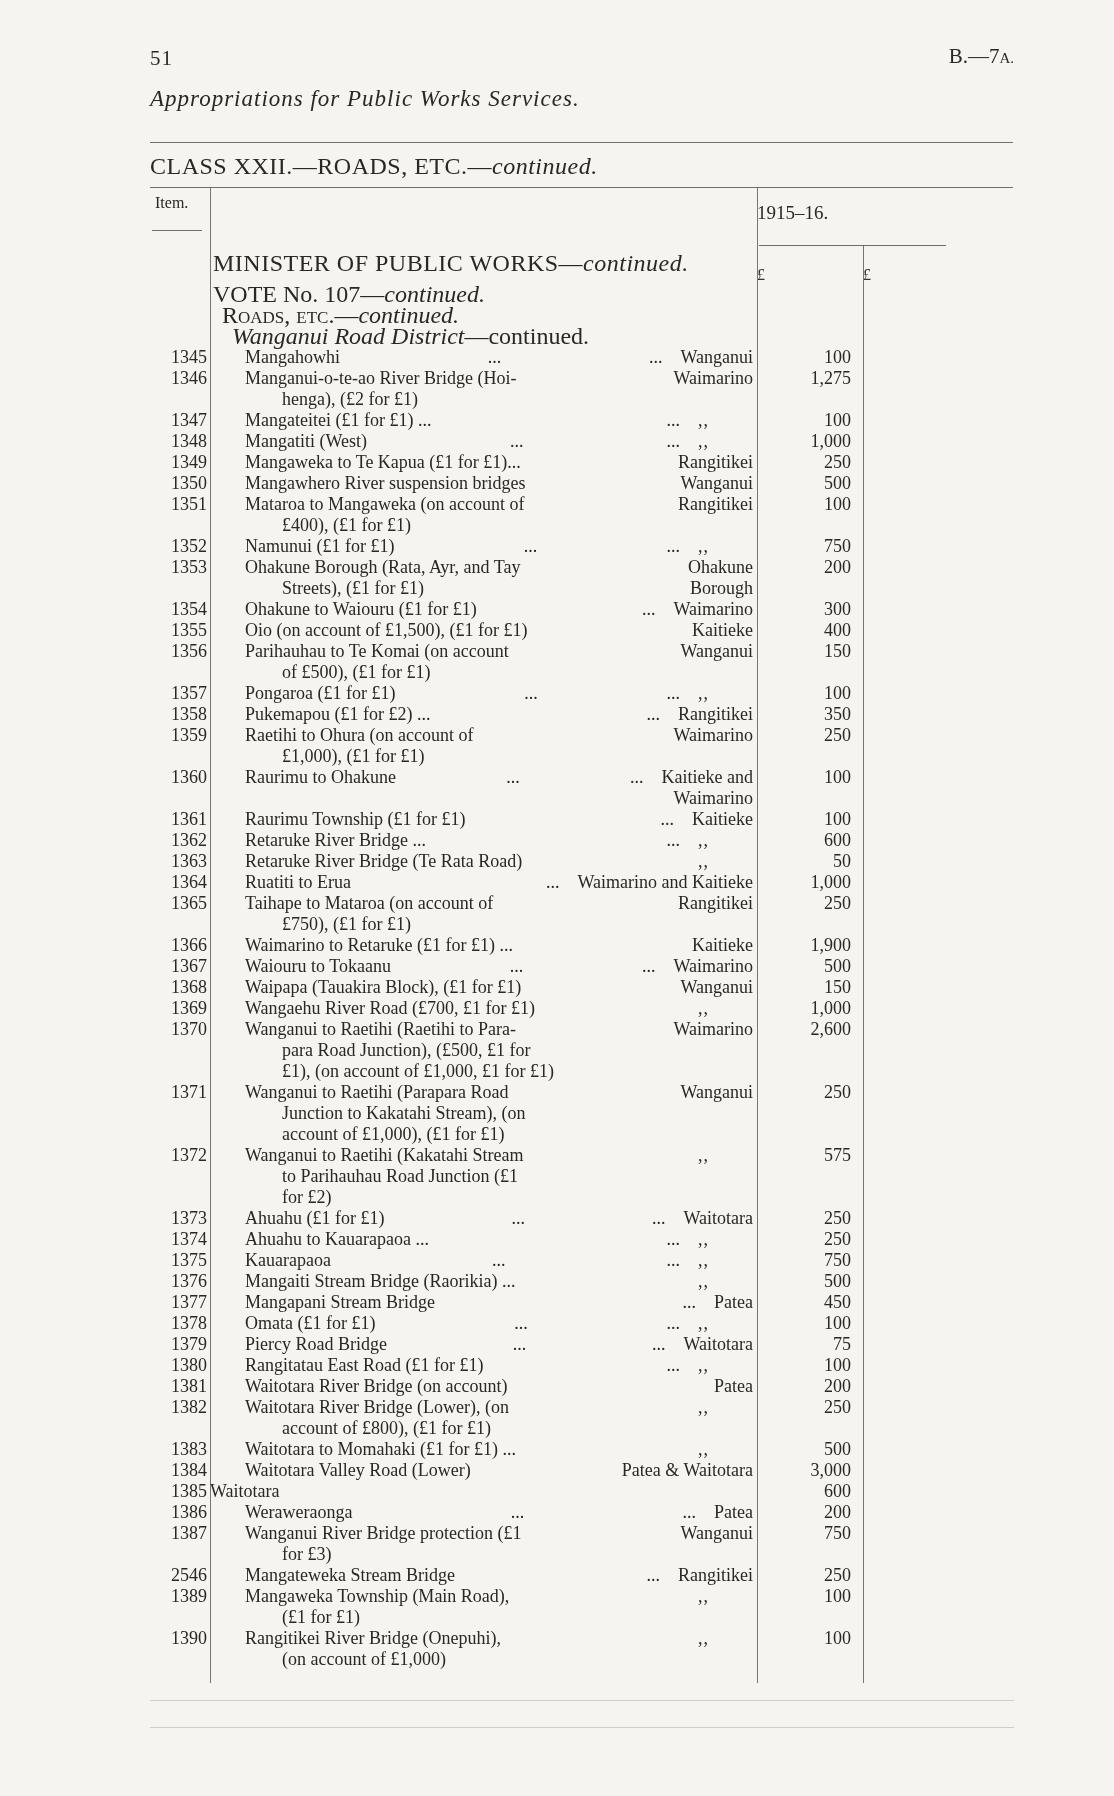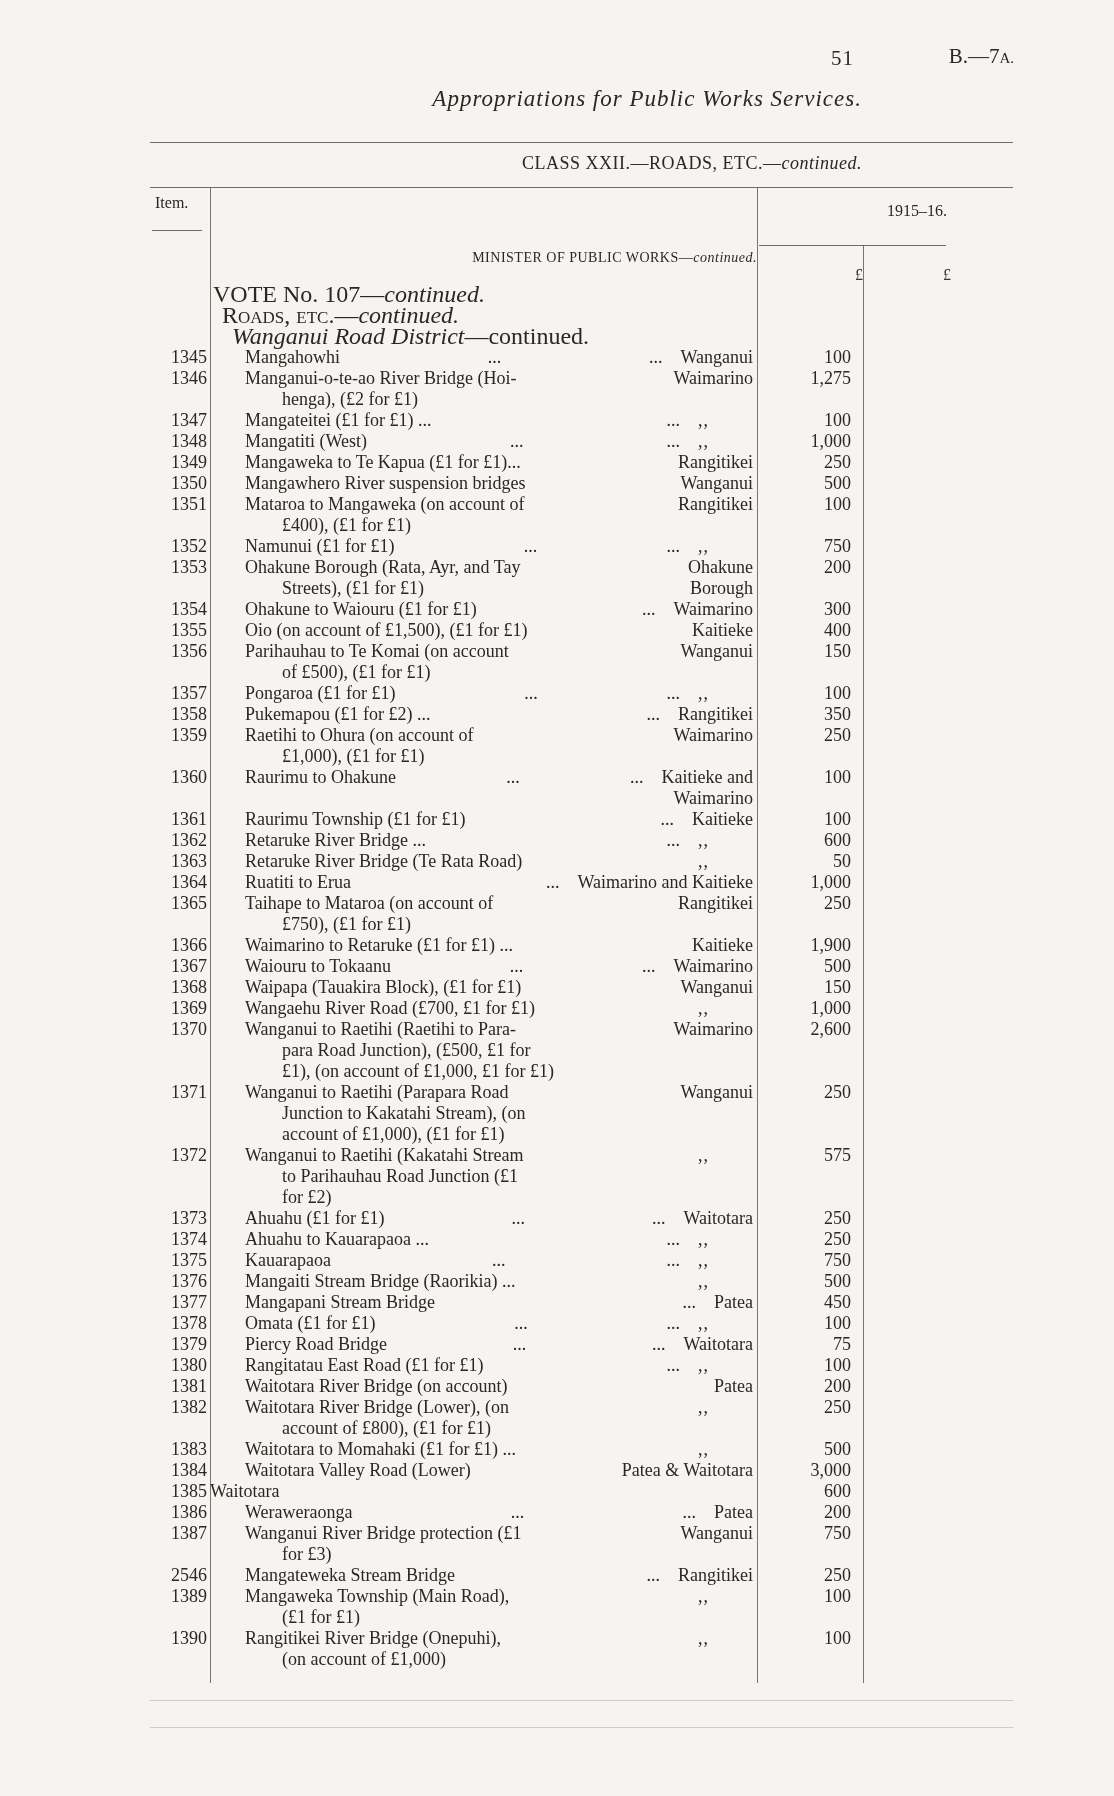--- a/index.html
+++ b/index.html
@@ -4,35 +4,35 @@
 <style>
   html,body{margin:0;padding:0;}
   body{
     width:1114px;height:1796px;position:relative;
     background:#f5f4f0;
     font-family:"Liberation Serif","DejaVu Serif",serif;
     color:#2b2722;
     -webkit-font-smoothing:antialiased;
   }
   .abs{position:absolute;}
-  .center{text-align:right;}
+  .center{text-align:left;}
   .right{text-align:right;}
   .it{font-style:italic;}
   .sc{font-variant:small-caps;}
   .rule{position:absolute;background:#5a564e;height:1px;opacity:.85;}
   .rule.light{background:#cfcec7;opacity:1;}
   .vrule{position:absolute;background:#5a564e;width:1px;opacity:.8;}
   #page-number{top:46px;left:150px;width:704px;font-size:21px;letter-spacing:1px;}
   #doc-ref{top:44px;left:860px;width:154px;font-size:21px;}
   #doc-ref .small-cap{font-size:15px;}
   #main-title{top:86px;left:150px;width:712px;font-size:23px;font-style:italic;letter-spacing:1px;}
-  #class-line{top:153px;left:150px;width:712px;font-size:18px;letter-spacing:.5px;}
+  #class-line{top:153px;left:150px;width:712px;font-size:24px;letter-spacing:.5px;}
   #item-header{top:194px;left:155px;width:50px;font-size:16px;}
-  #year-header{top:202px;left:757px;width:190px;font-size:16px;}
-  #minister-line{top:250px;left:213px;width:544px;font-size:14px;letter-spacing:.5px;}
+  #year-header{top:202px;left:757px;width:190px;font-size:19px;}
+  #minister-line{top:250px;left:213px;width:544px;font-size:24px;letter-spacing:.5px;}
   .pound{top:266px;font-size:16px;color:#3a362f;}
   #pound-1{left:757px;width:106px;}
   #pound-2{left:863px;width:88px;}
   #preamble{top:284px;left:213px;width:560px;font-size:24px;line-height:21px;}
   #preamble .p2{padding-left:9px;}
   #preamble .p3{padding-left:19px;}
   
   #rows{top:347px;left:150px;width:814px;font-size:18px;line-height:21px;}
   .row{display:flex;align-items:flex-start;}
   .c-item{width:57px;flex:none;text-align:right;}

